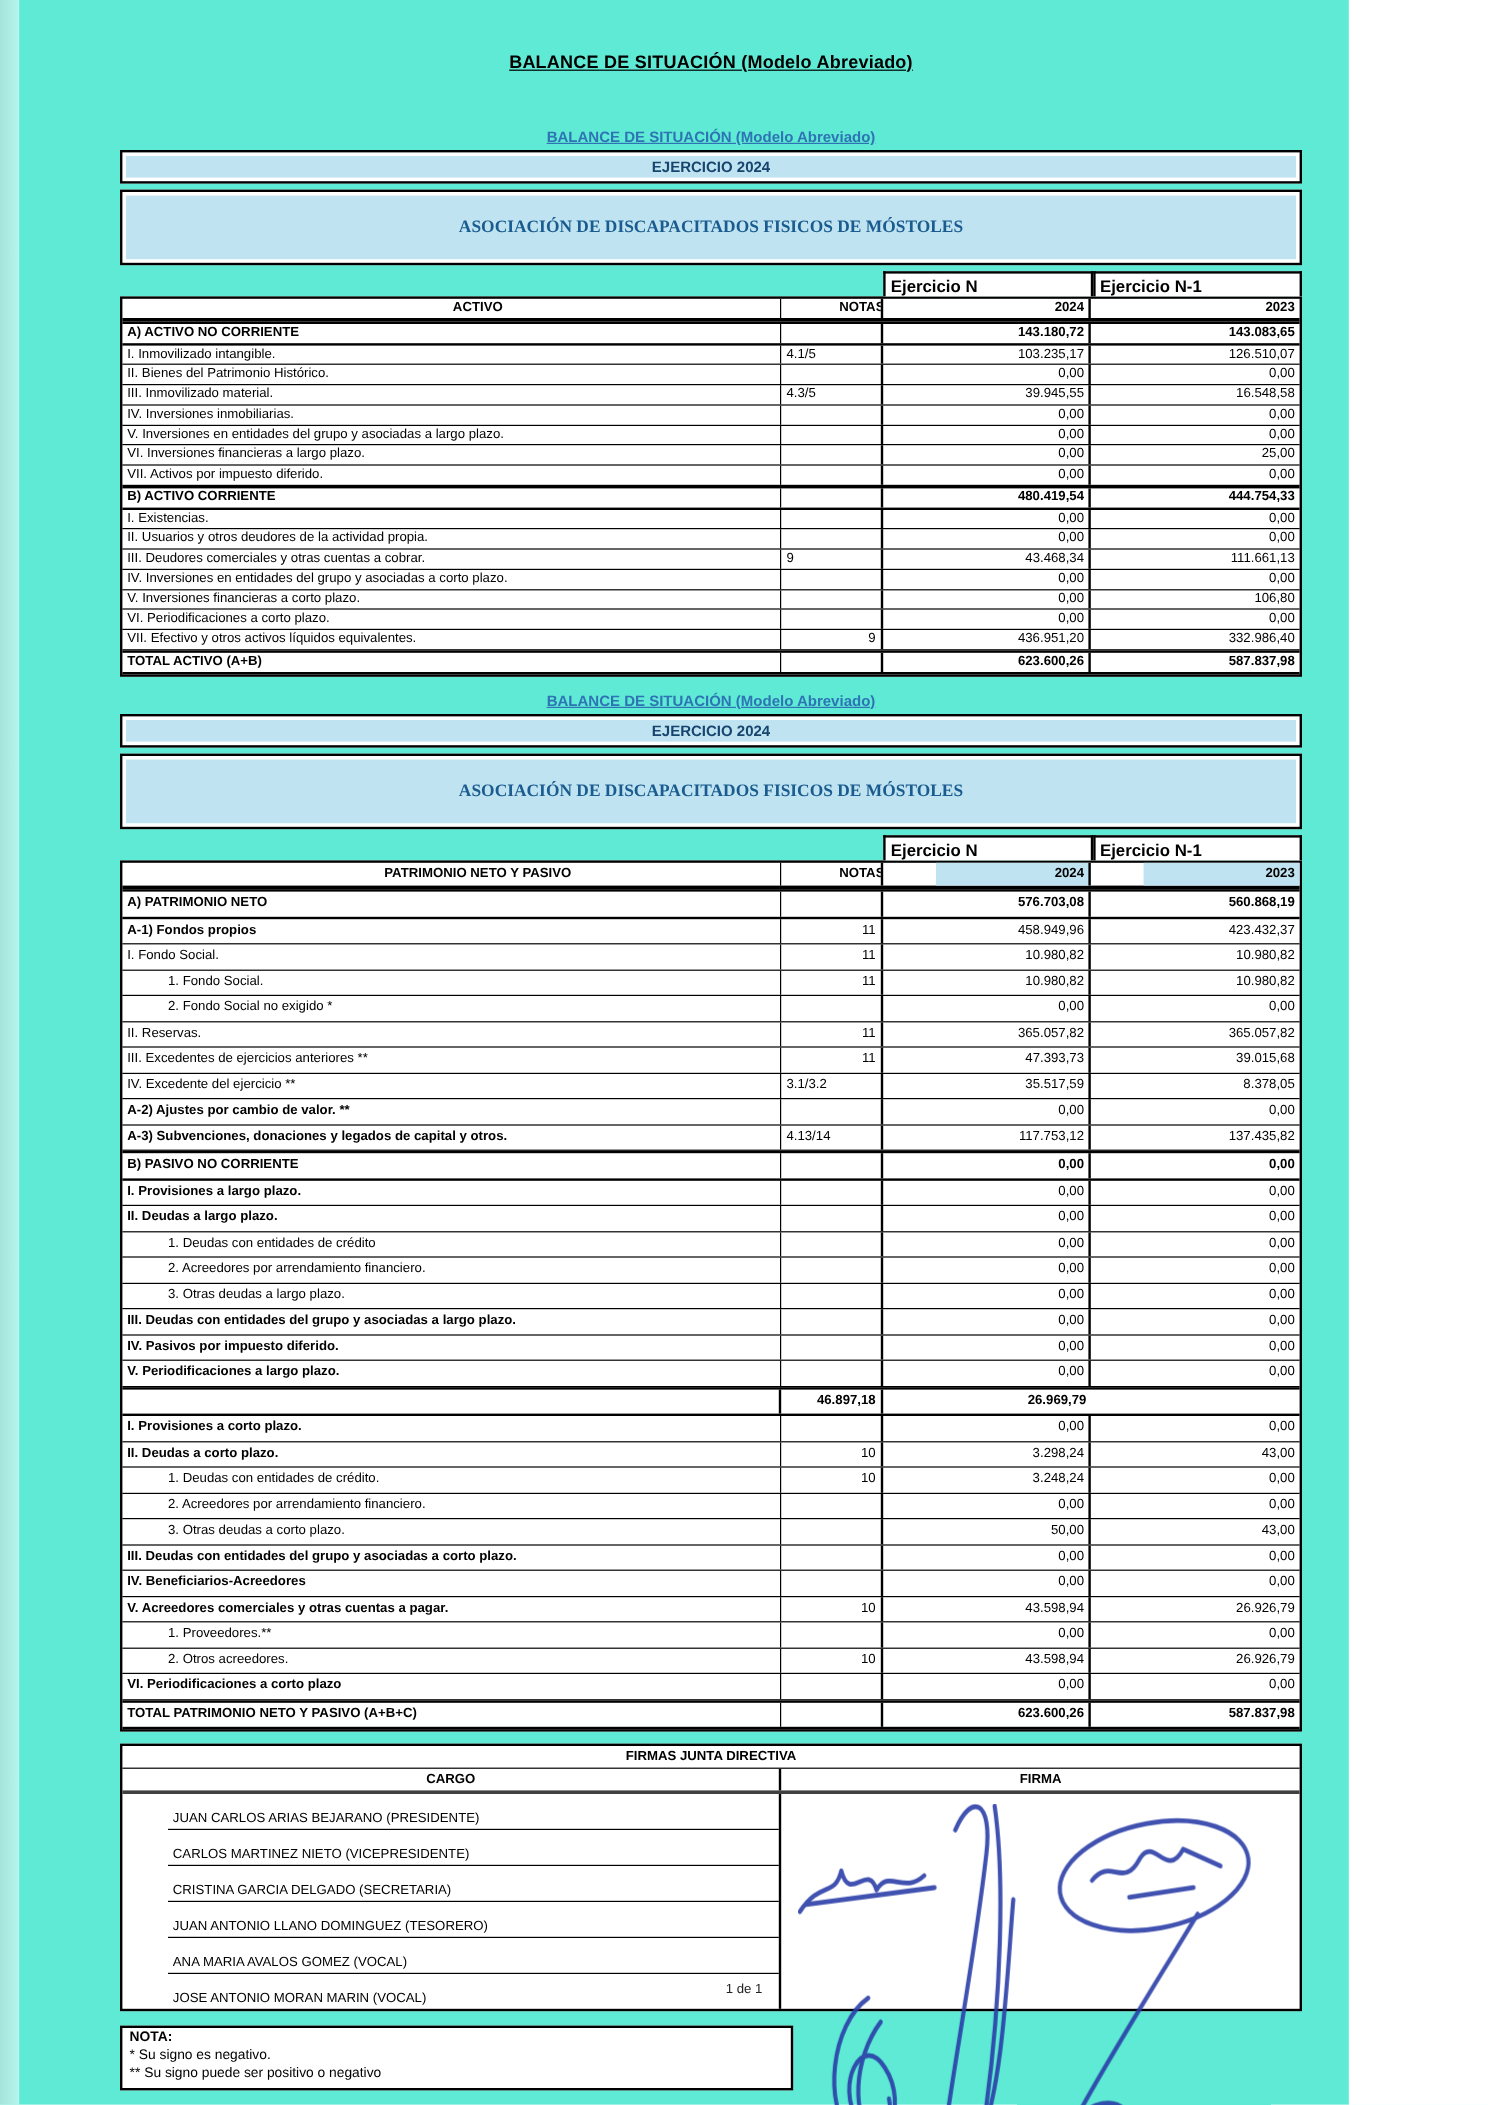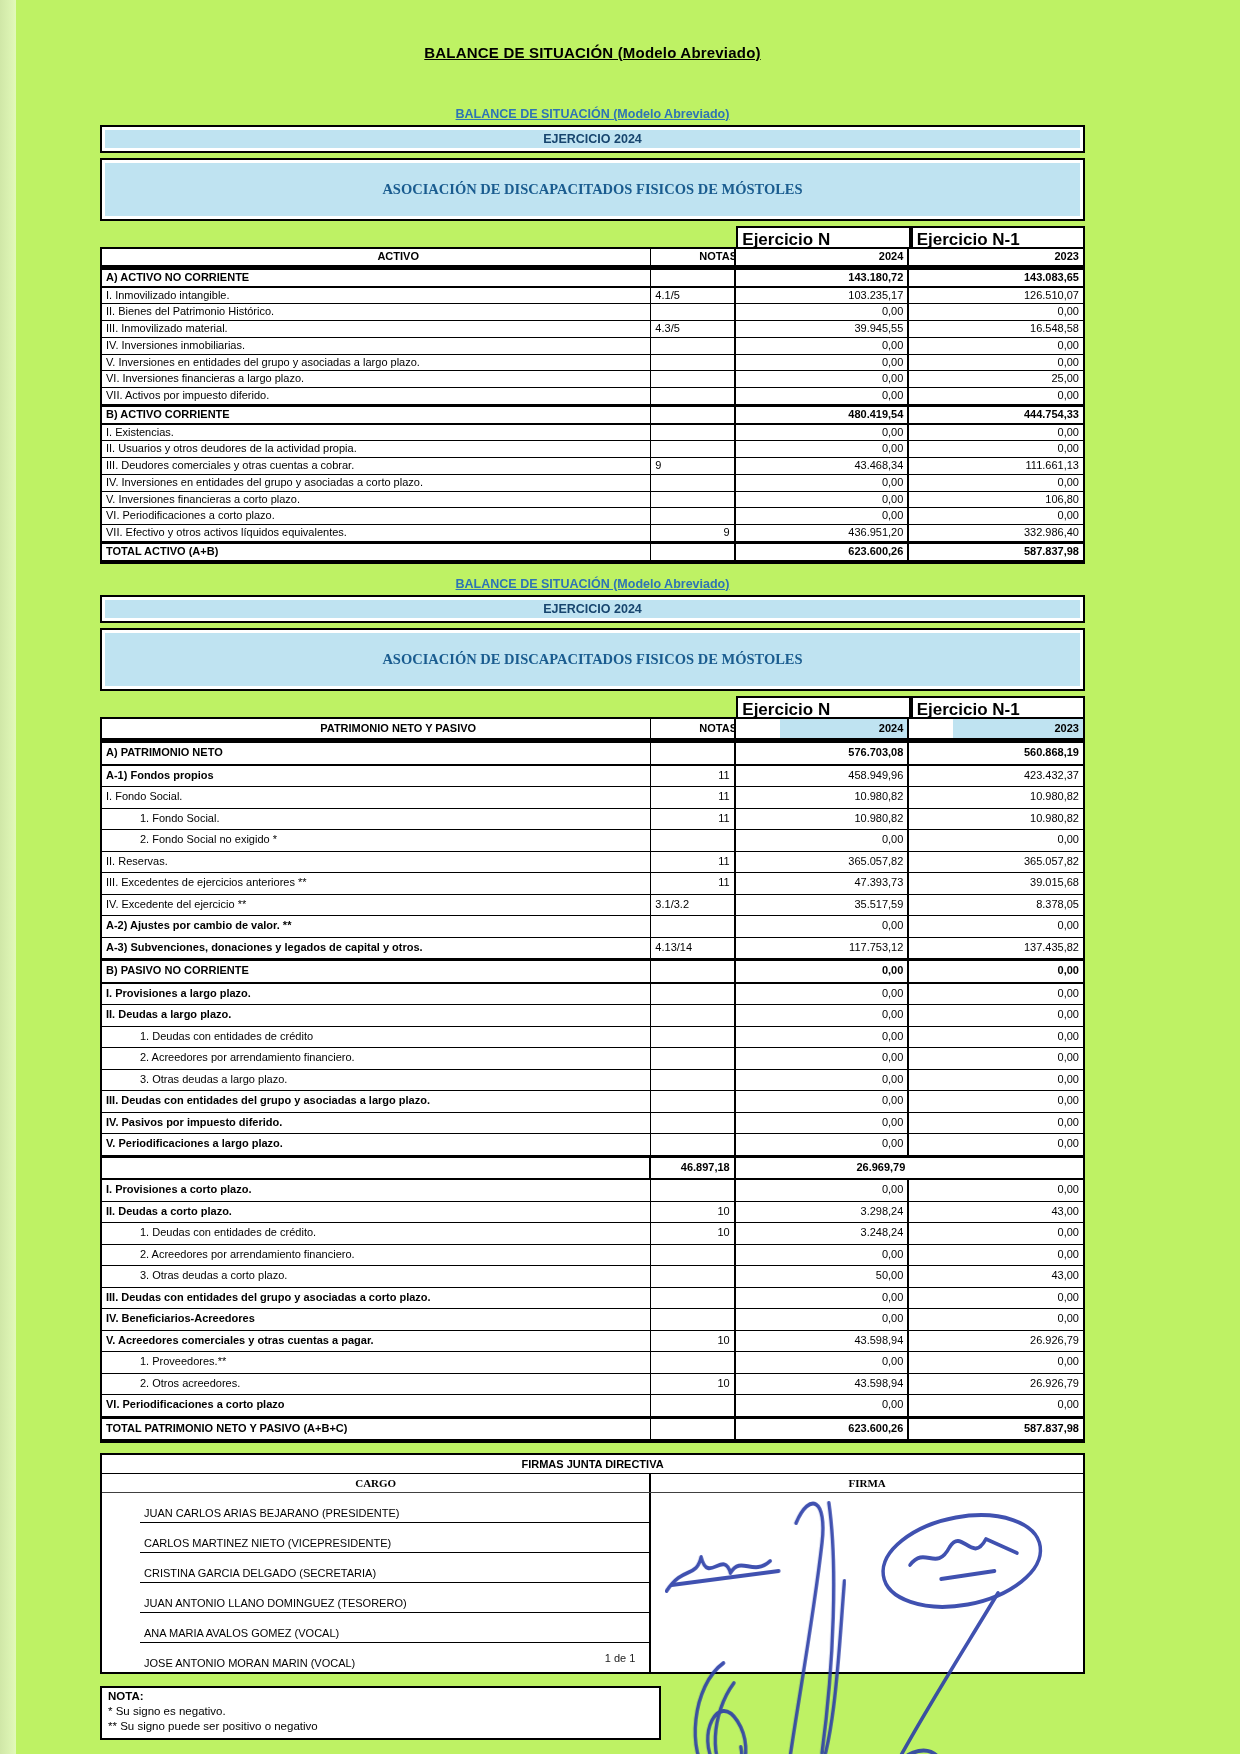--- a/index.html
+++ b/index.html
@@ -1,19 +1,19 @@
 <!DOCTYPE html>
 <html><head>
 <meta charset="utf-8">
 <style>
   html,body{margin:0;padding:0;background:#ffffff;}
   .page{
     position:relative;
-    width:1240px;height:1754px;
-    background:#bef264;
+    width:1124px;height:1754px;
+    background:#5eead4;
     font-family:"Liberation Sans", sans-serif;
     color:#000;
     overflow:hidden;
   }
   .scan-edge{
     position:absolute;left:0;top:0;width:16px;height:100%;
     background:linear-gradient(90deg,#dedede,#ffffff);
     opacity:.55;
   }
   .content{position:relative;margin-left:100px;width:985px;}
@@ -37,21 +37,21 @@
     font-size:12.5px;color:#17456e;padding:2px 0;
   }
   .banner-bar.entity{
     font-family:"Liberation Serif", serif;
     font-size:14.5px;color:#1a5c8f;padding:18px 0;
   }
   .cg{display:grid;grid-template-columns:64.6% 17.7% 17.7%;}
   .cg .sp{}
   .cg .cgc{
     border:2px solid #000;border-bottom:none;background:#fff;
-    font-weight:bold;font-size:17px;padding:2px 4px;height:15px;
+    font-weight:bold;font-size:14px;padding:2px 4px;height:15px;
   }
   .tbl{border:2px solid #000;background:#fff;font-size:11px;}
   .hdr,.row{display:grid;grid-template-columns:56% 8.6% 17.7% 17.7%;}
   .hdr{border-bottom:3px solid #000;font-weight:bold;}
   .hdr .c{text-align:center;margin-left:44px;}
   .c{
     padding:1px 4px;border-right:1px solid #000;
     overflow:hidden;white-space:nowrap;line-height:1.25;
   }
   .c.not{border-right:2px solid #000;}
@@ -70,21 +70,21 @@
   .t2 .hdr .c{padding-top:3px;padding-bottom:3px;}
   .t2 .hdr .val,.t2 .hdr .last{background:#bfe3f1;}
   .firmas{
     position:relative;border:2px solid #000;margin-top:10px;background:#fff;
     font-size:11px;
   }
   .f-title{
     text-align:center;font-weight:bold;border-bottom:1px solid #000;
     padding:3px 0;
   }
-  .f-head{display:grid;grid-template-columns:56% 44%;border-bottom:1px solid #404040;font-weight:bold;font-family:Liberation Serif, serif;}
+  .f-head{display:grid;grid-template-columns:56% 44%;border-bottom:3px solid #404040;font-weight:bold;}
   .f-head div{text-align:center;padding:3px 0;}
   .f-head .fh-cargo{border-right:2px solid #000;}
   .f-grid{display:grid;grid-template-columns:56% 44%;}
   .cargo-col{border-right:2px solid #000;}
   .cargo-row{
     border-bottom:1px solid #000;padding:14px 4px 3px 4px;white-space:nowrap;margin-left:38px;
   }
   .cargo-row:last-child{border-bottom:none;}
   .firma-col{position:relative;}
   .sig-wrap{

